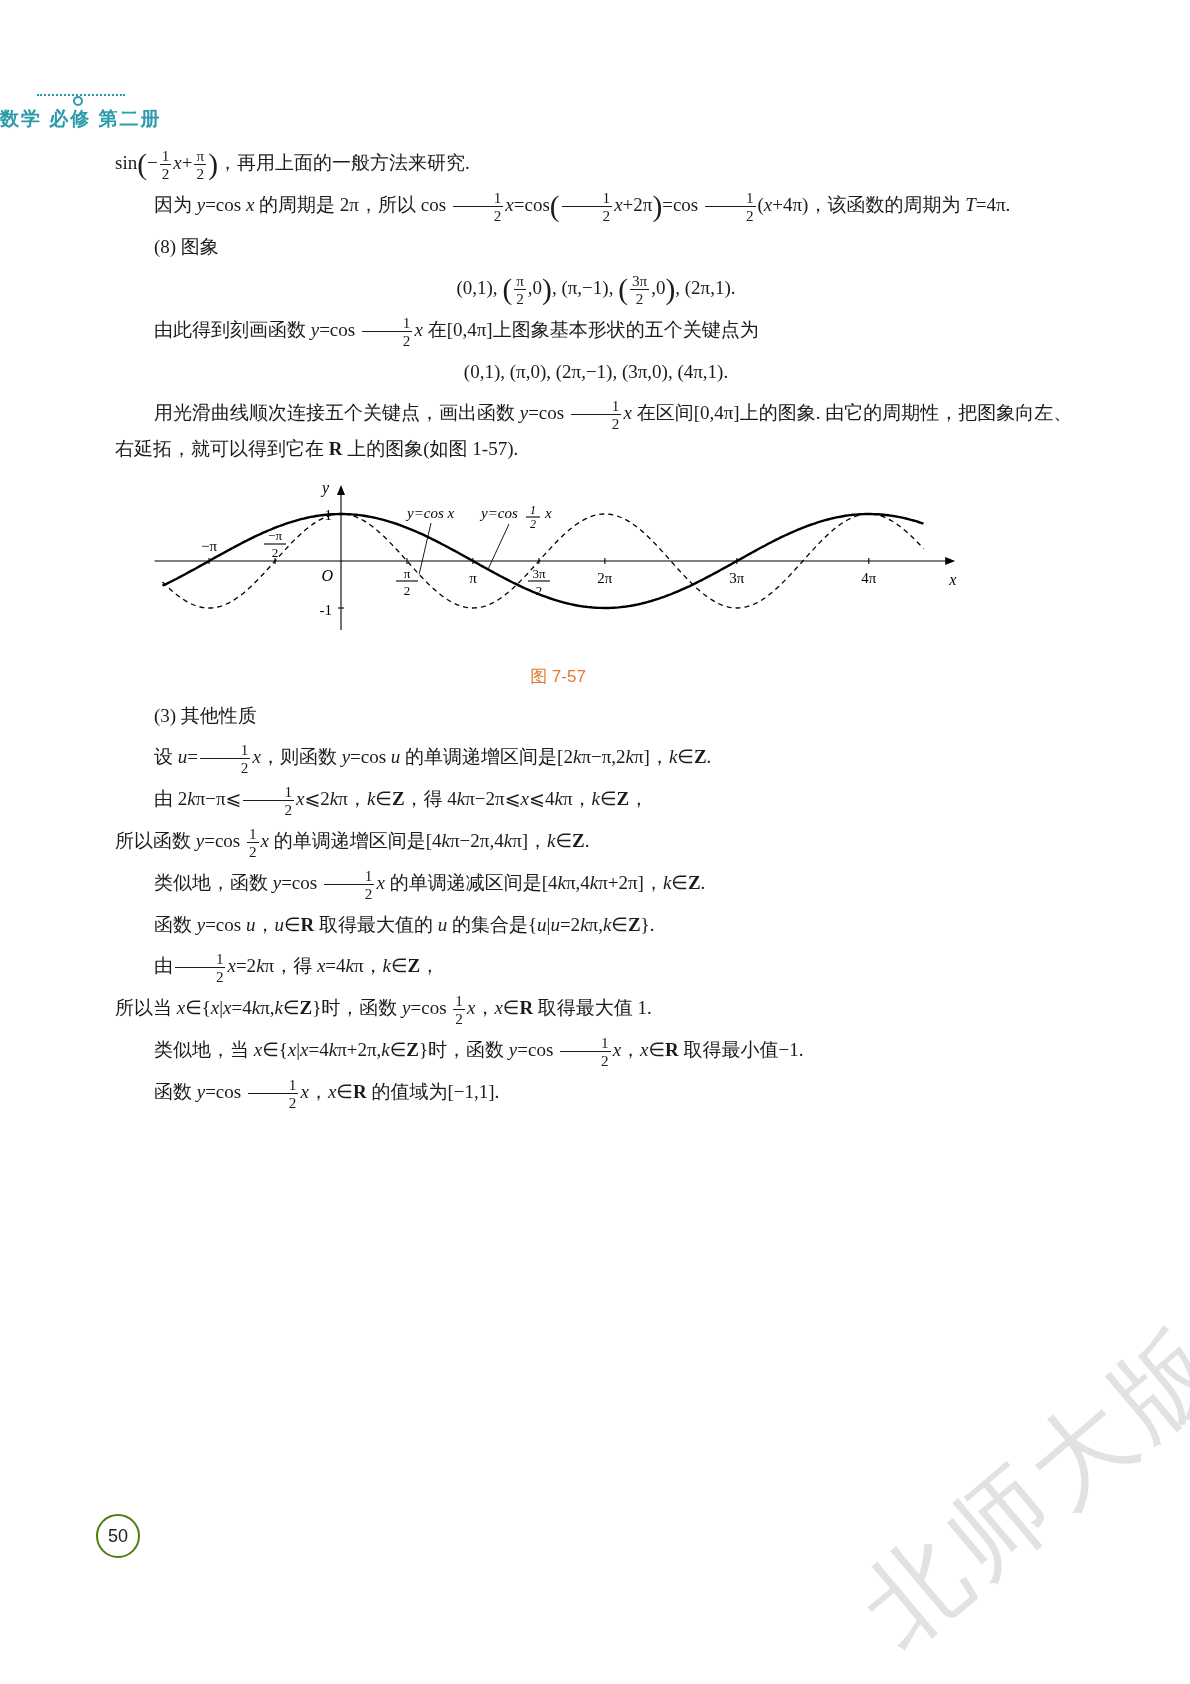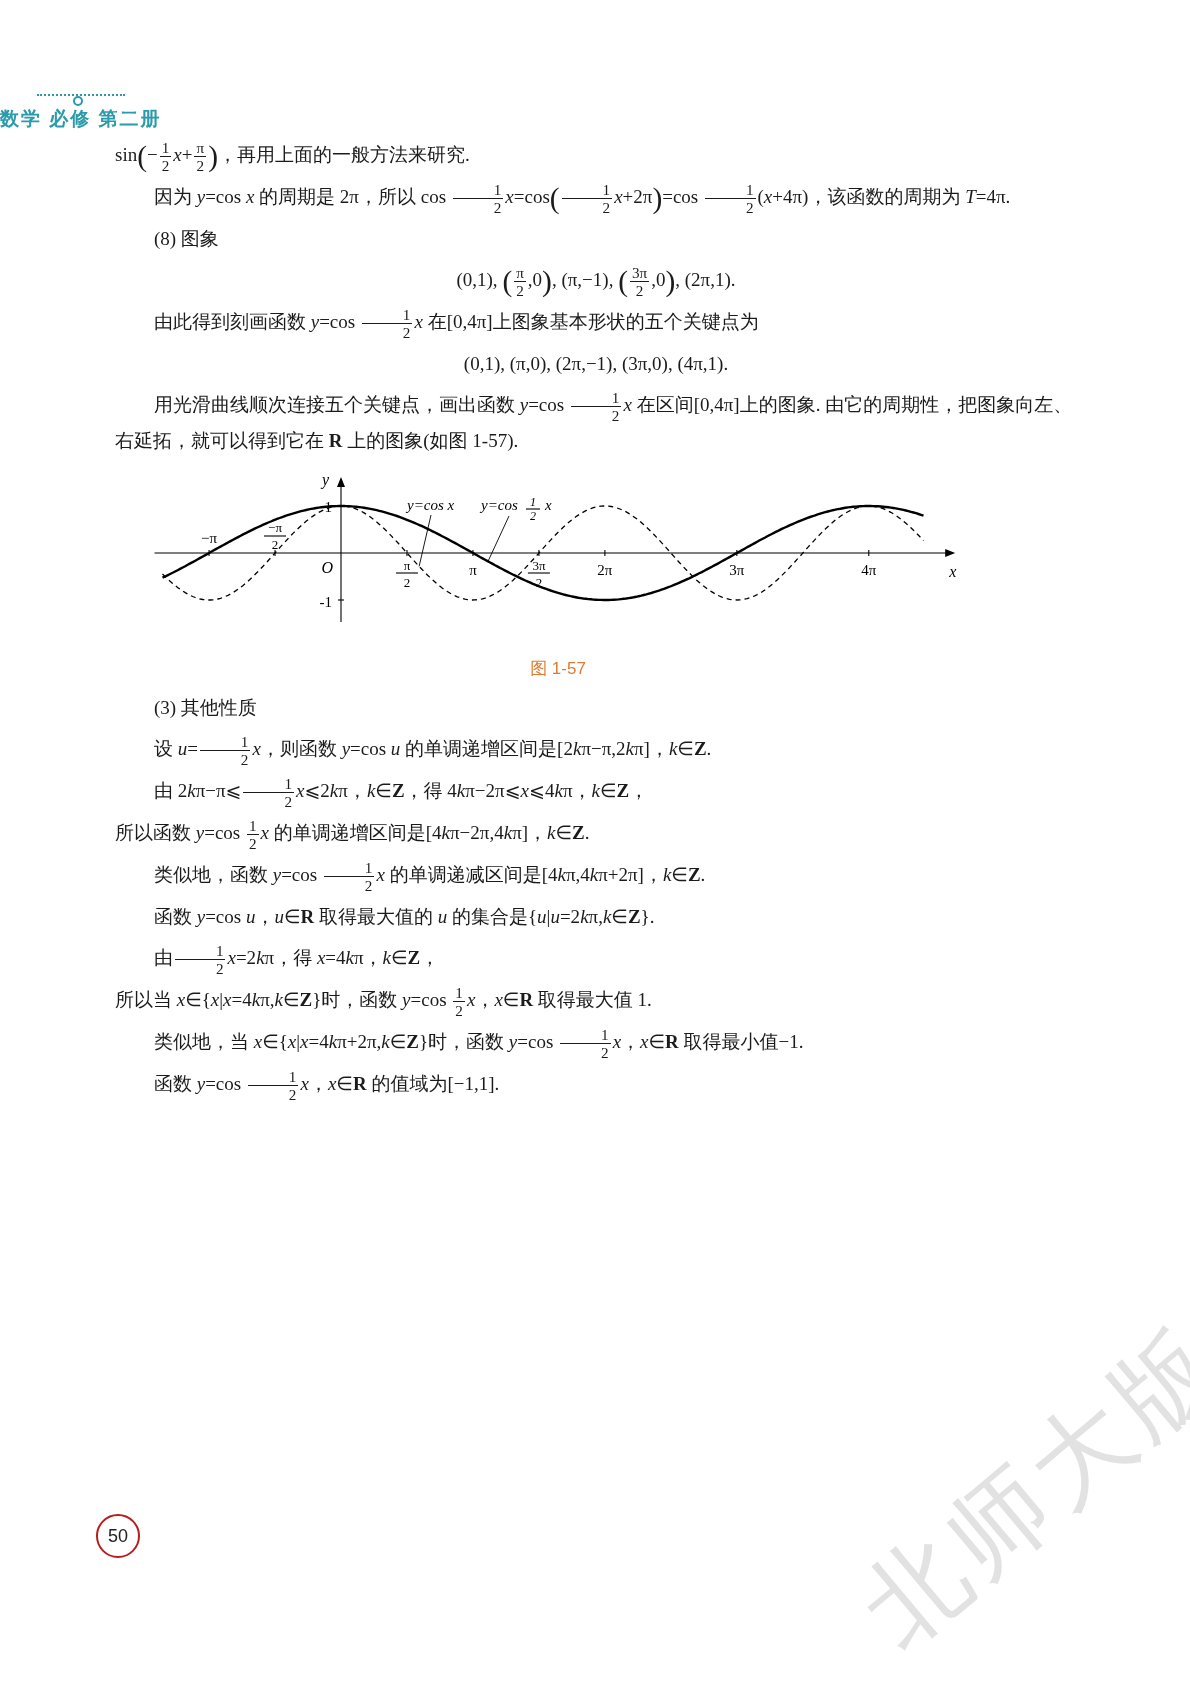--- a/index.html
+++ b/index.html
@@ -6,21 +6,21 @@
   body{
     width:1190px;height:1684px;position:relative;background:#ffffff;
     font-family:"Liberation Serif",serif;color:#1b1b1b;overflow:hidden;
   }
   
   .header{position:absolute;top:94px;left:0;display:flex;align-items:center;z-index:2;flex-direction:column;}
   .dotline{width:88px;border-top:2px dotted #2a9bab;height:0;}
   .dotcircle{width:6px;height:6px;border:2px solid #2a9bab;border-radius:50%;margin:0 8px 0 3px;background:#fff;}
   .book-title{color:#2a9bab;font-weight:bold;font-size:19px;letter-spacing:2px;font-family:"Liberation Sans",sans-serif;}
   
-  .content{position:absolute;top:132px;left:115px;width:962px;font-size:19px;line-height:1.82;z-index:2;}
+  .content{position:absolute;top:140px;left:115px;width:962px;font-size:19px;line-height:1.82;z-index:2;}
   .para{margin:6px 0;}
   .para.indent{text-indent:2.05em;}
   .para.flush{text-indent:0;}
   .para.center{text-align:center;text-indent:0;}
   .frac{display:inline-flex;flex-direction:column;vertical-align:middle;text-align:center;
         line-height:1.12;font-size:0.8em;margin:0 2px;}
   .frac .fnum{border-bottom:1.3px solid currentColor;padding:0 2px;}
   .frac .fden{padding:0 2px;}
   .bold{font-weight:bold;}
   .ital{font-style:italic;}
@@ -35,21 +35,21 @@
   .curve{fill:none;stroke:#000;}
   .curve.solid{stroke-width:2.4;}
   .curve.dashed{stroke-width:1.3;stroke-dasharray:5 4;}
   .tick{font:15px "Liberation Serif",serif;fill:#000;}
   .tick.small{font-size:13px;}
   .varlab{font:italic 16px "Liberation Serif",serif;fill:#000;}
   .clab{font:italic 15px "Liberation Serif",serif;fill:#000;}
   .clab.small{font-size:12px;}
   
   .page-badge{position:absolute;left:96px;bottom:126px;width:40px;height:40px;
-    border:2px solid #b91c1c;border-radius:50%;display:flex;align-items:center;justify-content:center;
+    border:2px solid #4d7c0f;border-radius:50%;display:flex;align-items:center;justify-content:center;
     font-size:18px;color:#222;z-index:2;font-family:"Liberation Sans",sans-serif;}
   
   .watermark{position:absolute;right:-70px;bottom:130px;font-size:100px;color:#bfbfbf;opacity:0.45;
     transform:rotate(-40deg);letter-spacing:8px;z-index:1;white-space:nowrap;
     font-family:"Liberation Serif",serif;}
 </style>
 </head>
 <body>
 
 <div class="header">
@@ -135,21 +135,21 @@
         <text x="186" y="16" class="varlab" text-anchor="end">y</text>
         <text x="264" y="41" class="clab">y=cos x</text>
         <line x1="288" y1="46" x2="276.12" y2="97.40388578451598" class="lead"></line>
         <text x="338" y="41" class="clab">y=cos</text>
         <text x="390" y="37" class="clab small" text-anchor="middle">1</text>
         <line x1="383" y1="40" x2="397" y2="40" class="ax"></line>
         <text x="390" y="51" class="clab small" text-anchor="middle">2</text>
         <text x="402" y="41" class="clab">x</text>
         <line x1="366" y1="47" x2="345" y2="92.37756461552613" class="lead"></line>
       </svg>
-    <div class="fig-caption">图 1-57</div>
+    <div class="fig-caption">图 7-57</div>
   </div>
 
   <div id="after-fig">
       <div class="para indent">(3) 其他性质</div>
       <div class="para indent">设 <span class="ital">u</span>=<span class="frac">
           <span class="fnum">1</span>
           <span class="fden">2</span>
         </span><span class="ital">x</span>，则函数 <span class="ital">y</span>=cos <span class="ital">u</span> 的单调递增区间是[2<span class="ital">k</span>π−π,2<span class="ital">k</span>π]，<span class="ital">k</span>∈<span class="bold">Z</span>.</div>
       <div class="para indent">由 2<span class="ital">k</span>π−π⩽<span class="frac">
           <span class="fnum">1</span>

